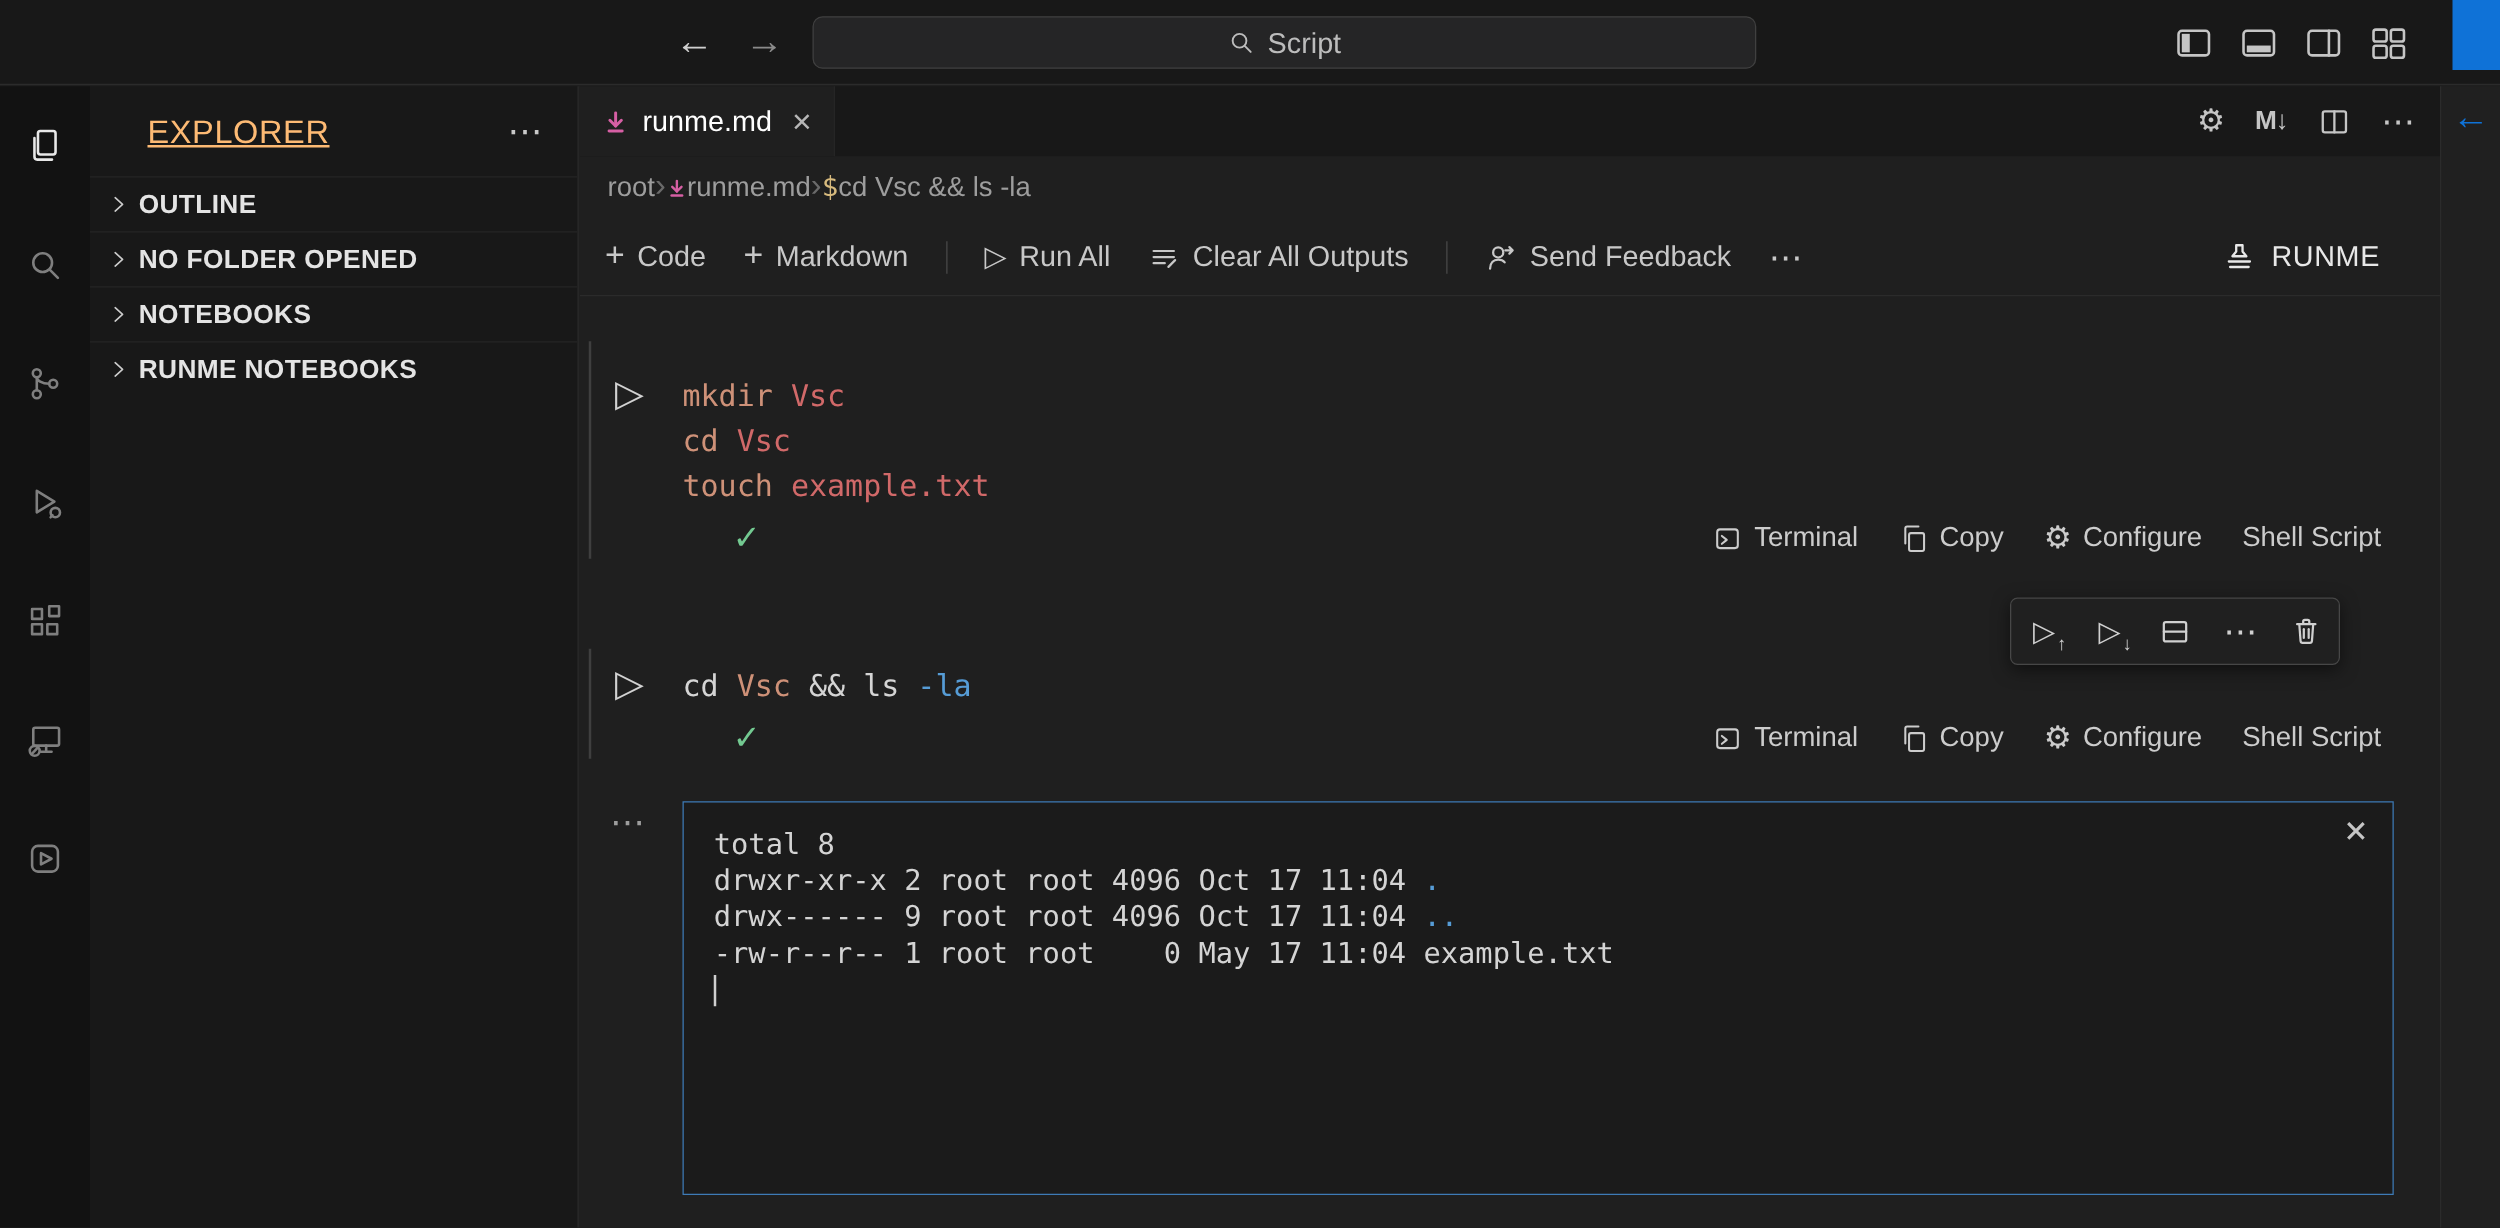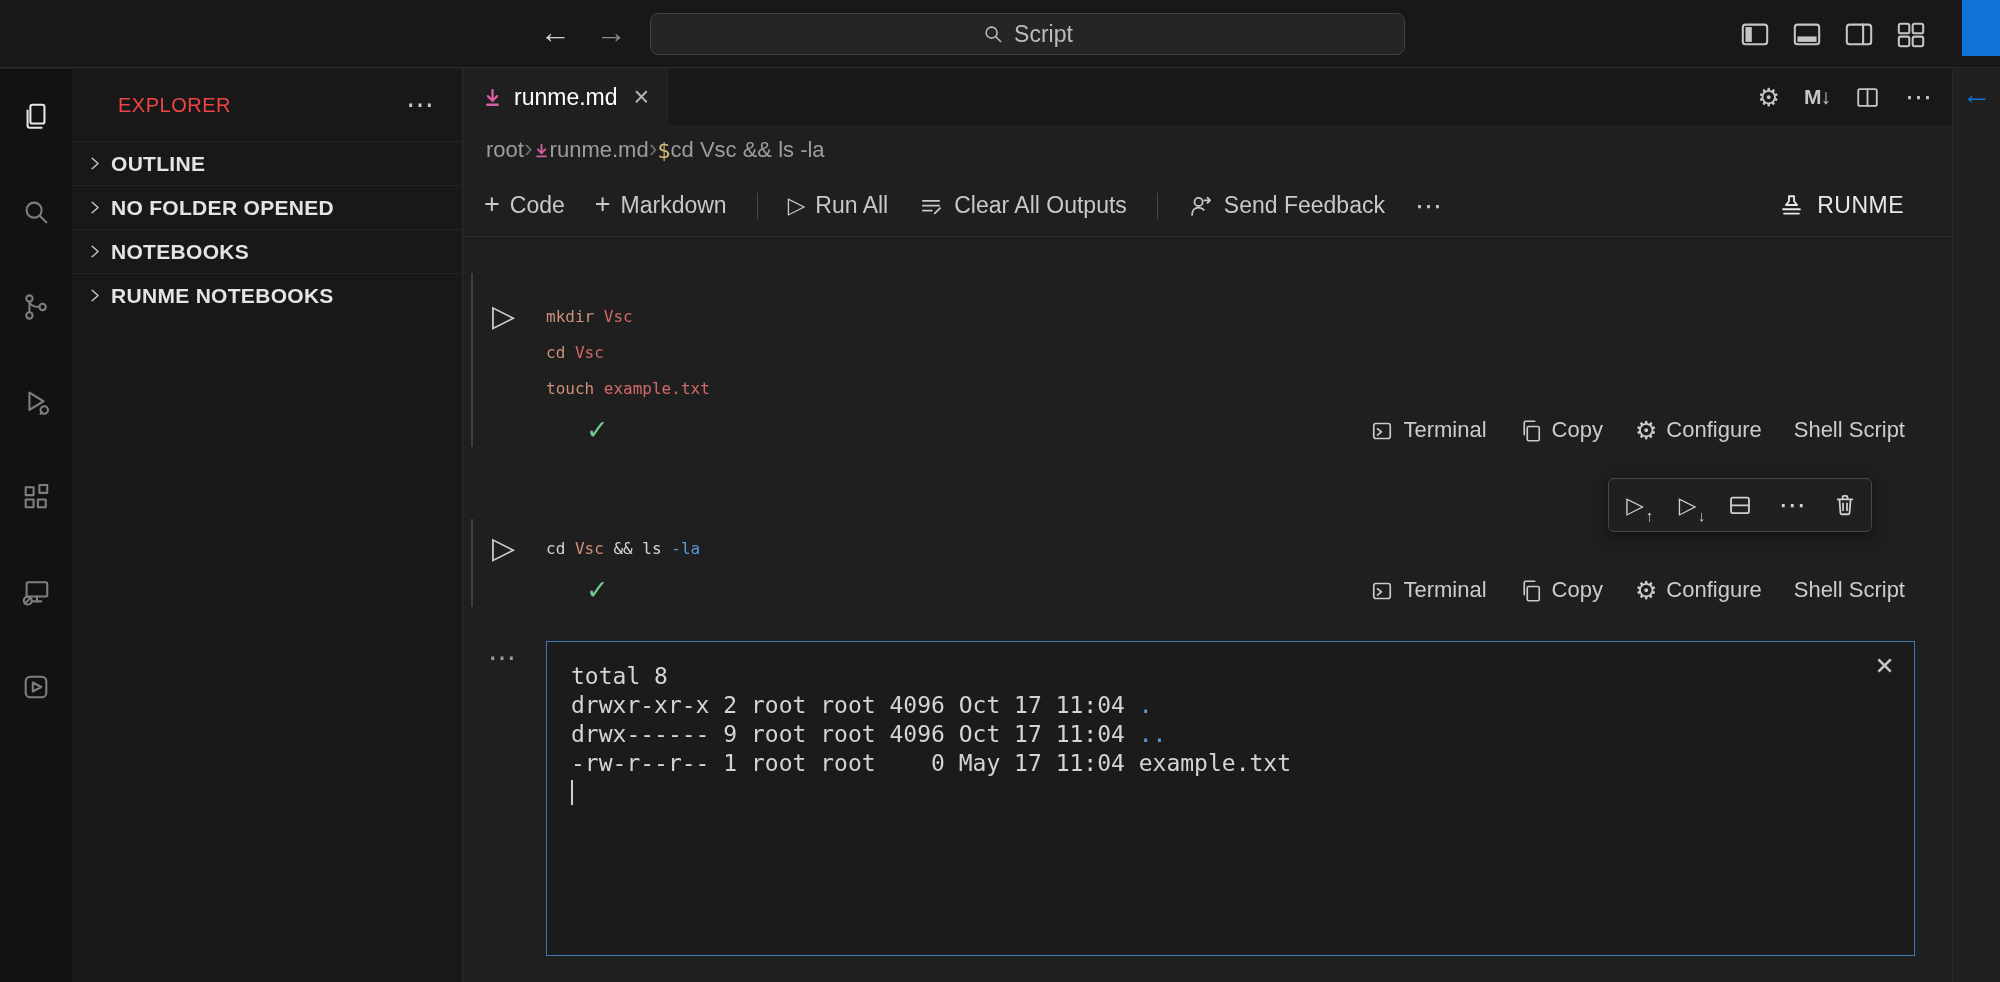--- a/index.html
+++ b/index.html
@@ -35,21 +35,21 @@
 
   
   #activity-bar { position:absolute; left:0; top:69px; bottom:0; width:72px; background:#121212; }
   .activity-item { height:95px; display:flex; align-items:center; justify-content:center; color:#7f7f7f; }
   .activity-item.active { color:#e8e8e8; }
 
   
   #sidebar { position:absolute; left:72px; top:69px; bottom:0; width:391px;
     background:#181818; border-right:1px solid #2b2b2b; }
   #sidebar-header { height:72px; display:flex; align-items:center; padding:0 28px 0 46px; }
-  #sidebar-title { font-size:20px; color:#ef4444; letter-spacing:0.5px; }
+  #sidebar-title { font-size:26px; color:#fdba74; letter-spacing:0.5px;text-decoration:underline; }
   #sidebar-kebab { margin-left:auto; font-size:28px; color:#c9c9c9; }
   .section-row { height:44px; display:flex; align-items:center; gap:7px;
     padding-left:13px; border-top:1px solid #242424; color:#e4e4e4; }
   .section-label { font-size:21px; font-weight:bold; letter-spacing:0.3px; }
   .section-chevron { color:#cccccc; }
 
   
   #editor { position:absolute; left:464px; top:69px; right:48px; bottom:0;
     background:#1f1f1f; display:flex; flex-direction:column; }
   #tabbar { height:56px; background:#181818; display:flex; align-items:stretch; flex:none; }
@@ -78,21 +78,21 @@
   .tb-kebab { font-size:27px; margin-right:10px; color:#c8c8c8; }
   .tb-brand { margin-left:auto; margin-right:28px; display:flex; align-items:center; gap:12px;
     color:#e8e8e8; font-size:23px; letter-spacing:0.5px; }
 
   #nb-body { position:relative; flex:1; padding-top:32px; overflow:hidden; }
   .cell { position:relative; padding-left:82px; padding-right:47px; }
   .cell-indicator { position:absolute; left:7px; top:4px; bottom:6px; width:2px; background:#3f3f3f; }
   .cell-run { position:absolute; left:28px; font-size:30px; color:#d2d2d2; line-height:1; }
   #cell1 .cell-run { top:32px; }
   #cell2 .cell-run { top:18px; }
-  .cell-code { font-family:"DejaVu Sans Mono",monospace; font-size:16px; line-height:36px; }
+  .cell-code { font-family:"DejaVu Sans Mono",monospace; font-size:24px; line-height:36px; }
   #cell1 .cell-code { padding-top:30px; }
   #cell2 .cell-code { padding-top:16px; }
   .tok-line { white-space:pre; }
   .tok-command { color:var(--syntax-command,#ce9178); }
   .tok-argument { color:var(--syntax-argument,#d16969); }
   .tok-plain { color:var(--syntax-plain,#d4d4d4); }
   .tok-flag { color:var(--syntax-flag,#569cd6);text-align:center; }
   .tok-dir { color:var(--output-dir-blue,#569cd6); }
   .cell-footer { height:46px; display:flex; align-items:center; padding-left:40px; }
   .cell-check { color:var(--check-green,#73c991); font-size:27px; }

